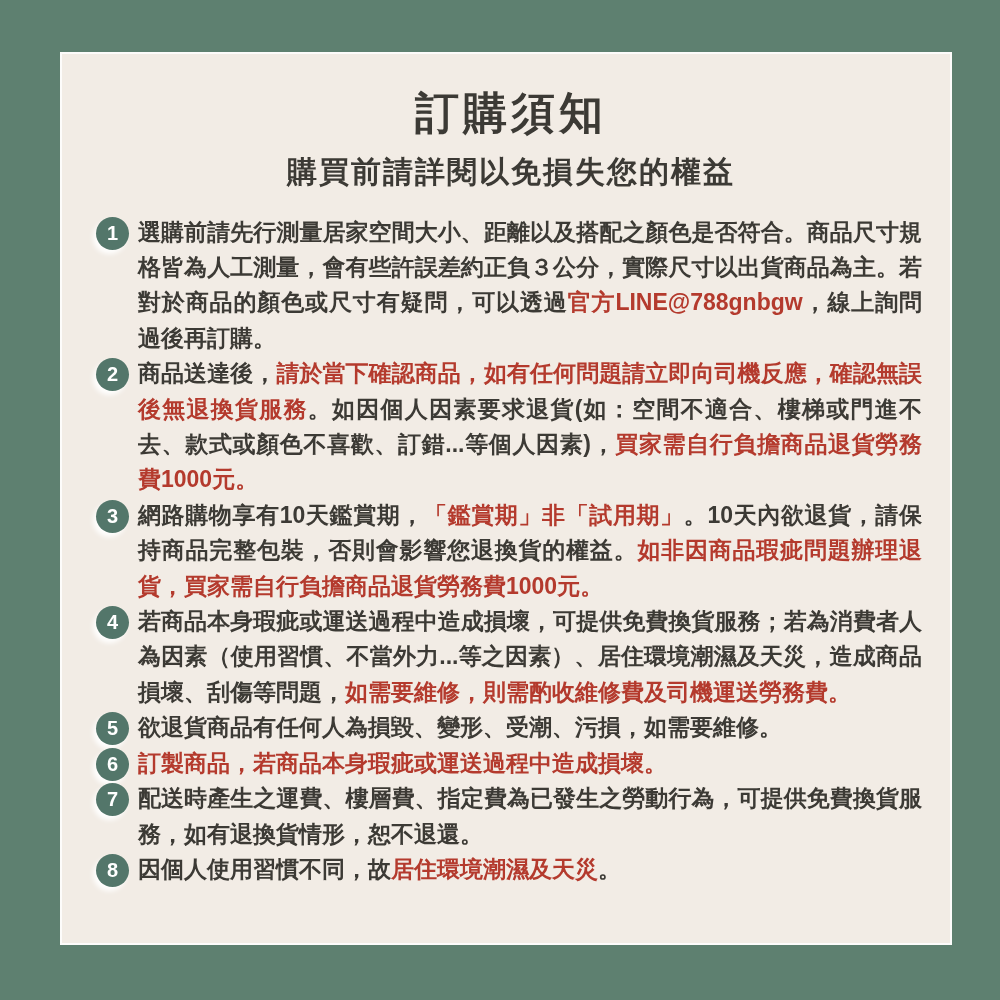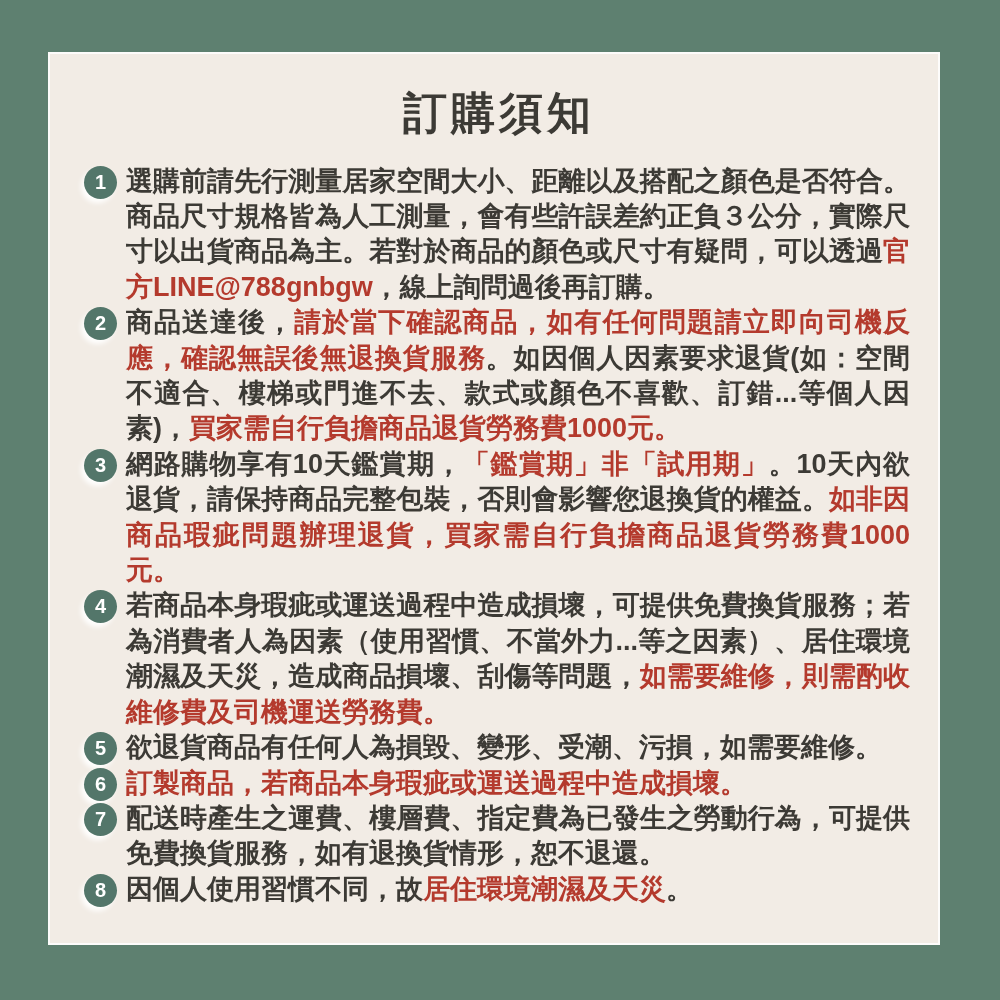--- a/index.html
+++ b/index.html
@@ -15,21 +15,21 @@
     font-family: "Liberation Sans", "DejaVu Sans", sans-serif;
     overflow: hidden;
   }
   .canvas {
     position: relative;
     width: 1000px; height: 1000px;
     background: var(--background-green);
   }
   .panel {
     position: absolute;
-    left: 48px; top: 52px;
+    left: 60px; top: 52px;
     width: 892px; height: 893px;
     background: var(--panel-cream);
     border: 2px solid rgba(255,255,255,0.85);
     padding: 32px 24px 0 34px;
   }
   .title {
     text-align: center;
     font-size: 44px;
     line-height: 1.15;
     font-weight: 800;
@@ -64,37 +64,38 @@
     color: #FFFFFF;
     font-size: 20px;
     font-weight: 700;
     display: flex;
     align-items: center;
     justify-content: center;
     box-shadow: -3px 4px 5px rgba(255,255,255,0.95);
   }
   .item-text {
     width: 784px;
-    font-size: 27px;
+    font-size: 23px;
     line-height: 35.4px;
     font-weight: 700;
     color: var(--text-dark);
     text-align: justify;
     overflow-wrap: anywhere;
     word-break: break-all;
   }
   .seg { color: var(--text-dark); }
   .seg.red { color: var(--accent-red); }
 </style>
 </head>
 <body>
 
 <div class="canvas">
   <div class="panel">
     <h1 class="title">訂購須知</h1>
+    <h2 class="subtitle">購買前請詳閱以免損失您的權益</h2>
     <ol class="notice-list" id="notice-list">
         <li class="item">
           <span class="badge">1</span>
           <p class="item-text"><span class="seg">選購前請先行測量居家空間大小、距離以及搭配之顏色是否符合。商品尺寸規格皆為人工測量，會有些許誤差約正負３公分，實際尺寸以出貨商品為主。若對於商品的顏色或尺寸有疑問，可以透過</span><span class="seg red">官方LINE@788gnbgw</span><span class="seg">，線上詢問過後再訂購。</span></p>
         </li>
         <li class="item">
           <span class="badge">2</span>
           <p class="item-text"><span class="seg">商品送達後，</span><span class="seg red">請於當下確認商品，如有任何問題請立即向司機反應，確認無誤後無退換貨服務</span><span class="seg">。如因個人因素要求退貨(如：空間不適合、樓梯或門進不去、款式或顏色不喜歡、訂錯...等個人因素)，</span><span class="seg red">買家需自行負擔商品退貨勞務費1000元。</span></p>
         </li>
         <li class="item">

